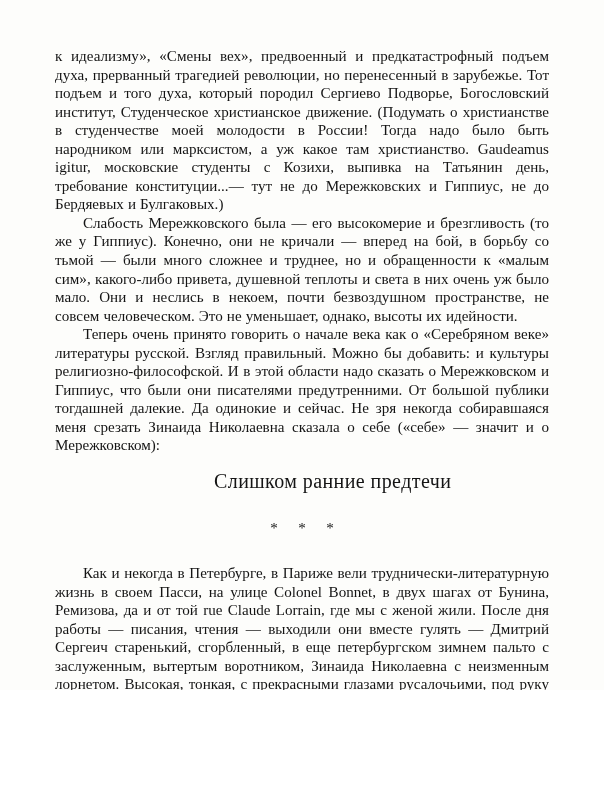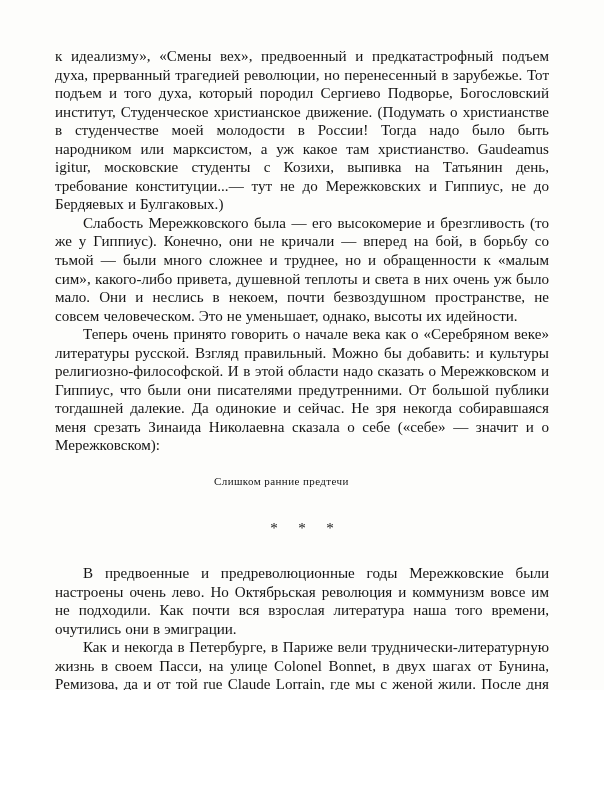--- a/index.html
+++ b/index.html
@@ -35,21 +35,21 @@
   p.para.no-indent {
     text-indent: 0;
   }
   .verse-block {
     margin: 0;
     padding-top: 17px;
     padding-bottom: 2px;
     padding-left: 159px;
   }
   .verse-line {
-    font-size: 11px;
+    font-size: 20px;
     line-height: 18.55px;
     letter-spacing: 0.42px;
     white-space: nowrap;
   }
   .separator {
     text-align: center;
     font-size: 15.1px;
     line-height: 18.55px;
     padding-top: 26px;
     padding-bottom: 27px;
@@ -80,20 +80,19 @@
     <p class="para">Слабость Мережковского была — его высокомерие и брезгливость (то же у Гиппиус). Конечно, они не кричали — вперед на бой, в борьбу со тьмой — были много сложнее и труднее, но и обращенности к «малым сим», какого-либо привета, душевной теплоты и света в них очень уж было мало. Они и неслись в некоем, почти безвоздушном пространстве, не совсем человеческом. Это не уменьшает, однако, высоты их идейности.</p>
 
     <p class="para">Теперь очень принято говорить о начале века как о «Серебряном веке» литературы русской. Взгляд правильный. Можно бы добавить: и культуры религиозно-философской. И в этой области надо сказать о Мережковском и Гиппиус, что были они писателями предутренними. От большой публики тогдашней далекие. Да одинокие и сейчас. Не зря некогда собиравшаяся меня срезать Зинаида Николаевна сказала о себе («себе» — значит и о Мережковском):</p>
 
     <div class="verse-block">
       <div class="verse-line">Слишком ранние предтечи</div>
     </div>
 
     <div class="separator">* * *</div>
 
-    <p class="para">В предвоенные и предреволюционные годы Мережковские были настроены очень лево. Но Октябрьская революция и коммунизм вовсе им не подходили. Как почти вся взрослая литература наша того времени, очутились они в эмиграции.</p>
 
     <p class="para">Как и некогда в Петербурге, в Париже вели труднически-литературную жизнь в своем Пасси, на улице Colonel Bonnet, в двух шагах от Бунина, Ремизова, да и от той rue Claude Lorrain, где мы с женой жили. После дня работы — писания, чтения — выходили они вместе гулять — Дмитрий Сергеич старенький, сгорбленный, в еще петербургском зимнем пальто с заслуженным, вытертым воротником, Зинаида Николаевна с неизменным лорнетом. Высокая, тонкая, с прекрасными глазами русалочьими, под руку с мужем. А он, согнувшийся, едва брел. Но по части писания остался неутомим. В это время был уже автором многочисленных книг. И трилогия «Христос и Антихрист», и «Грядущий хам», и о декабристах, Александре I, Павле — все позади.</p>
 
   </div>
 
   <div class="page-number">41</div>
 </div>
 
 </body></html>

